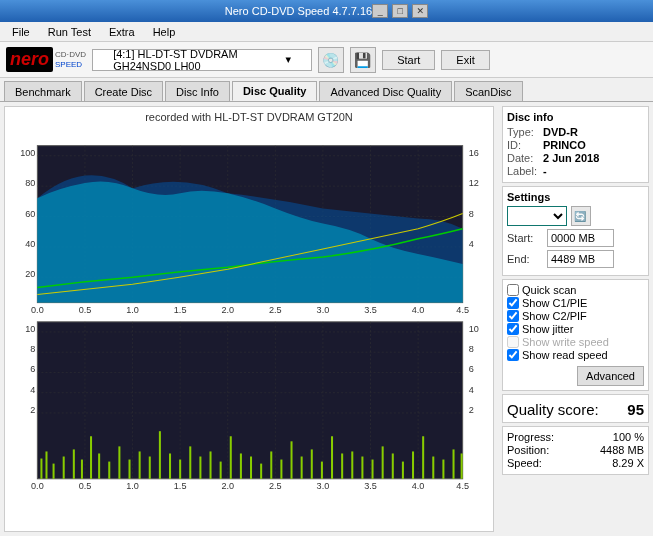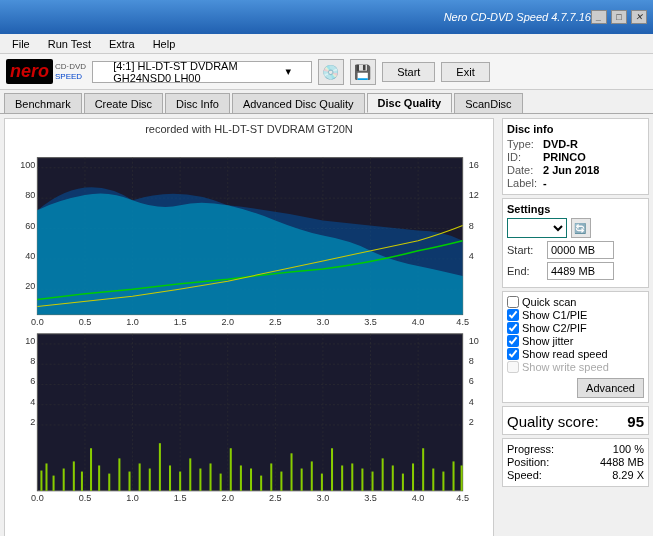--- a/index.html
+++ b/index.html
@@ -1,27 +1,26 @@
 <!DOCTYPE html>
 <html><head>
   <meta charset="utf-8">
   <style>
     * { margin: 0; padding: 0; box-sizing: border-box; }
     body { width: 653px; height: 536px; font-family: 'Segoe UI', Tahoma, Arial, sans-serif; font-size: 11px; background: #f0f0f0; overflow: hidden; }
     
     
     .title-bar {
       background: linear-gradient(to bottom, #4a90d9, #2060b0);
-      height: 34px;
+      height: 22px;
       display: flex;
       align-items: center;
-      justify-content: flex-end;
+      justify-content: center;
       padding: 0 6px;
       color: white;
-      font-style: italic;
     }
     .title-bar-controls { display: flex; gap: 4px; }
     .title-btn {
       width: 16px; height: 14px;
       background: #ccc;
       border: 1px solid #888;
       font-size: 9px;
       display: flex; align-items: center; justify-content: center;
       cursor: pointer;
       color: #333;
@@ -257,22 +256,22 @@
   <div class="toolbar-icon-btn">💿</div>
   <div class="toolbar-icon-btn">💾</div>
   <button class="start-btn">Start</button>
   <button class="exit-btn">Exit</button>
 </div>
 
 <div class="tabs">
   <div class="tab">Benchmark</div>
   <div class="tab">Create Disc</div>
   <div class="tab">Disc Info</div>
+  <div class="tab active">Disc Quality</div>
   <div class="tab">Advanced Disc Quality</div>
-  <div class="tab active">Disc Quality</div>
   <div class="tab">ScanDisc</div>
 </div>
 
 <div class="main-content">
 
   <div class="chart-area">
     <div class="chart-title">recorded with HL-DT-ST DVDRAM GT20N</div>
 
     <svg width="100%" height="100%" viewBox="0 0 478 390" style="display:block;">
 
@@ -461,26 +460,26 @@
       </div>
       <div class="checkbox-row">
         <input type="checkbox" checked="" style="">
         <label>Show C2/PIF</label>
       </div>
       <div class="checkbox-row">
         <input type="checkbox" checked="" style="">
         <label>Show jitter</label>
       </div>
       <div class="checkbox-row">
+        <input type="checkbox" disabled="" style="">
+        <label style="color:#aaa;">Show write speed</label>
+      </div>
+      <div class="checkbox-row">
         <input type="checkbox" checked="" style="">
         <label>Show read speed</label>
-      </div>
-      <div class="checkbox-row">
-        <input type="checkbox" disabled="" style="">
-        <label style="color:#aaa;">Show write speed</label>
       </div>
       <div style="text-align:right;margin-top:3px;">
         <button class="advanced-btn">Advanced</button>
       </div>
     </div>
 
     <div class="panel-section">
       <div class="quality-row">
         <span>Quality score:</span>
         <span style="font-weight:bold;">95</span>

